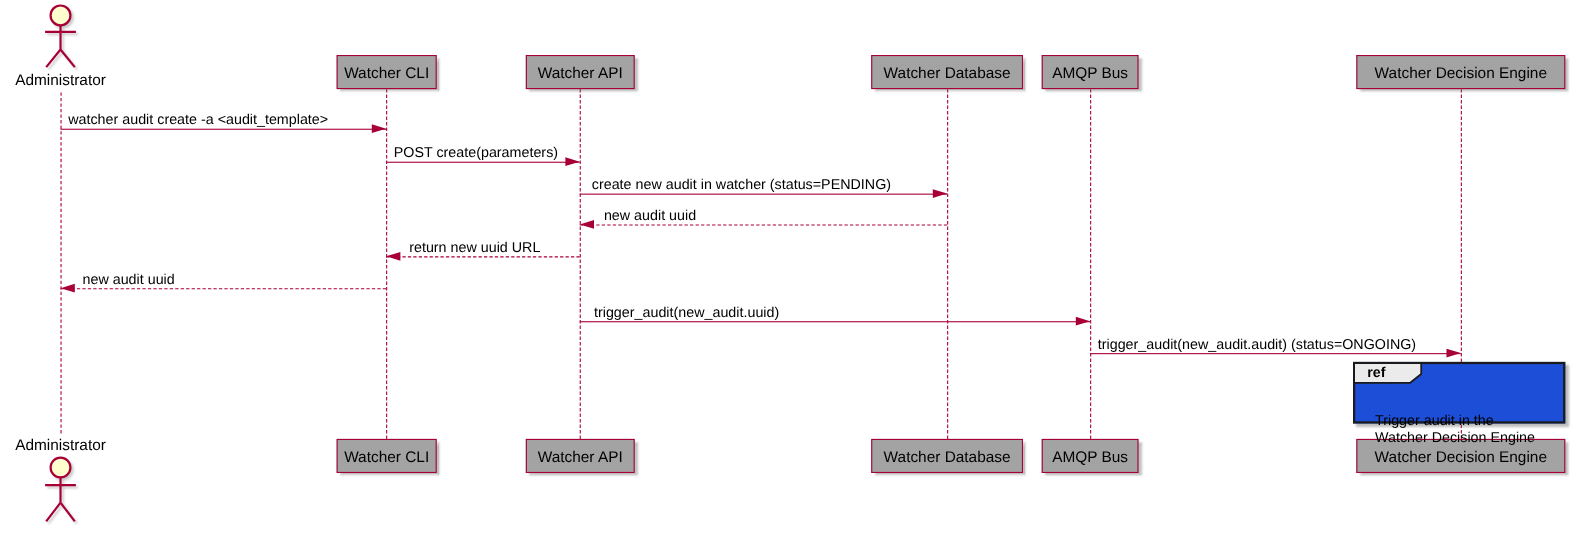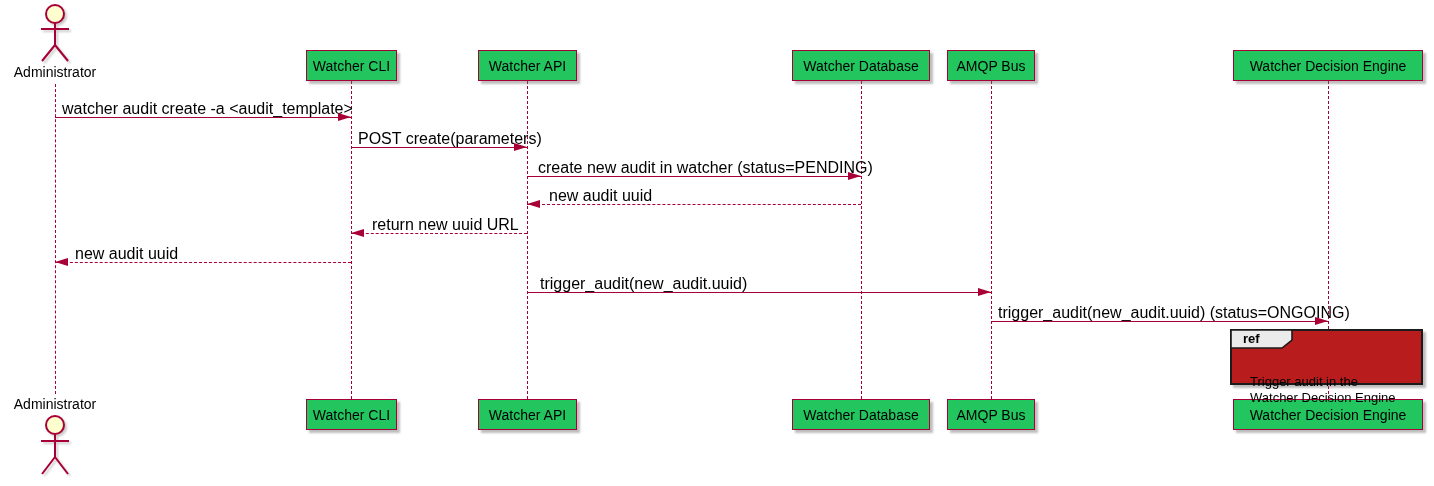--- a/index.html
+++ b/index.html
@@ -1,34 +1,34 @@
 <!DOCTYPE html>
 <html><head>
 <meta charset="utf-8">
 <style>
   html,body{margin:0;padding:0;background:#fff;}
   .canvas{position:relative;width:1430px;height:486px;background:#ffffff;
           font-family:Liberation Sans, sans-serif;color:#000;overflow:hidden;padding-left:44px;}
   .lifeline{position:absolute;width:0;border-left:1px dashed #A80036;}
-  .pbox{position:absolute;height:31px;box-sizing:border-box;background:#22c55e;
+  .pbox{position:absolute;height:31px;box-sizing:border-box;background:#a3a3a3;
         border:1.5px solid #A80036;box-shadow:3px 3px 2px rgba(110,110,110,.45);
         display:flex;align-items:center;justify-content:center;
         font-size:14px;white-space:nowrap;}
   .alabel{position:absolute;width:110px;text-align:center;font-size:14px;white-space:nowrap;}
   .actor{position:absolute;}
   .actor svg{filter:drop-shadow(2px 2px 1px rgba(120,120,120,.40));}
-  .msg-label{position:absolute;font-size:16px;white-space:nowrap;line-height:15px;}
+  .msg-label{position:absolute;font-size:13px;white-space:nowrap;line-height:15px;}
   .mline{position:absolute;height:0;}
   .mline.solid{border-top:1px solid #A80036;}
   .mline.dashed{border-top:1px dashed #A80036;}
   .ah{position:absolute;width:0;height:0;border-top:4px solid transparent;border-bottom:4px solid transparent;}
   .ah.r{border-left:13px solid #A80036;}
   .ah.l{border-right:13px solid #A80036;}
   .ref{position:absolute;left:1230px;top:329px;width:193px;height:56px;box-sizing:border-box;
-       background:#b91c1c;border:2px solid #1b1b1b;
+       background:#1d4ed8;border:2px solid #1b1b1b;
        box-shadow:3px 3px 2px rgba(110,110,110,.45);z-index:2;}
   .ref-tab{position:absolute;left:-2px;top:-2px;}
   .ref-kw{position:absolute;left:11px;top:0px;font-size:13px;font-weight:bold;}
   .ref-body{position:absolute;left:18px;top:15px;font-size:13px;line-height:15.5px;white-space:nowrap;margin-top:28px;}
 </style>
 </head>
 <body>
 
 <div class="canvas">
 
@@ -103,21 +103,21 @@
     <div class="ah l" style="left:55px;top:258px"></div>
   </div>
 
   <div>
     <div class="msg-label" style="left:540px;top:276px">trigger_audit(new_audit.uuid)</div>
     <div class="mline solid" style="left:527px;top:292px;width:464px"></div>
     <div class="ah r" style="left:978px;top:288px"></div>
   </div>
 
   <div>
-    <div class="msg-label" style="left:998px;top:305px">trigger_audit(new_audit.uuid) (status=ONGOING)</div>
+    <div class="msg-label" style="left:998px;top:305px">trigger_audit(new_audit.audit) (status=ONGOING)</div>
     <div class="mline solid" style="left:991px;top:321px;width:337px"></div>
     <div class="ah r" style="left:1315px;top:317px"></div>
   </div>
 
   <div class="ref">
     <div class="ref-tab">
       <svg width="66" height="21" viewBox="0 0 66 21">
         <path d="M1,1 H62 V11 L52,19 H1 Z" fill="#EBEBEB" stroke="#1b1b1b" stroke-width="1.6"></path>
       </svg>
     </div>

